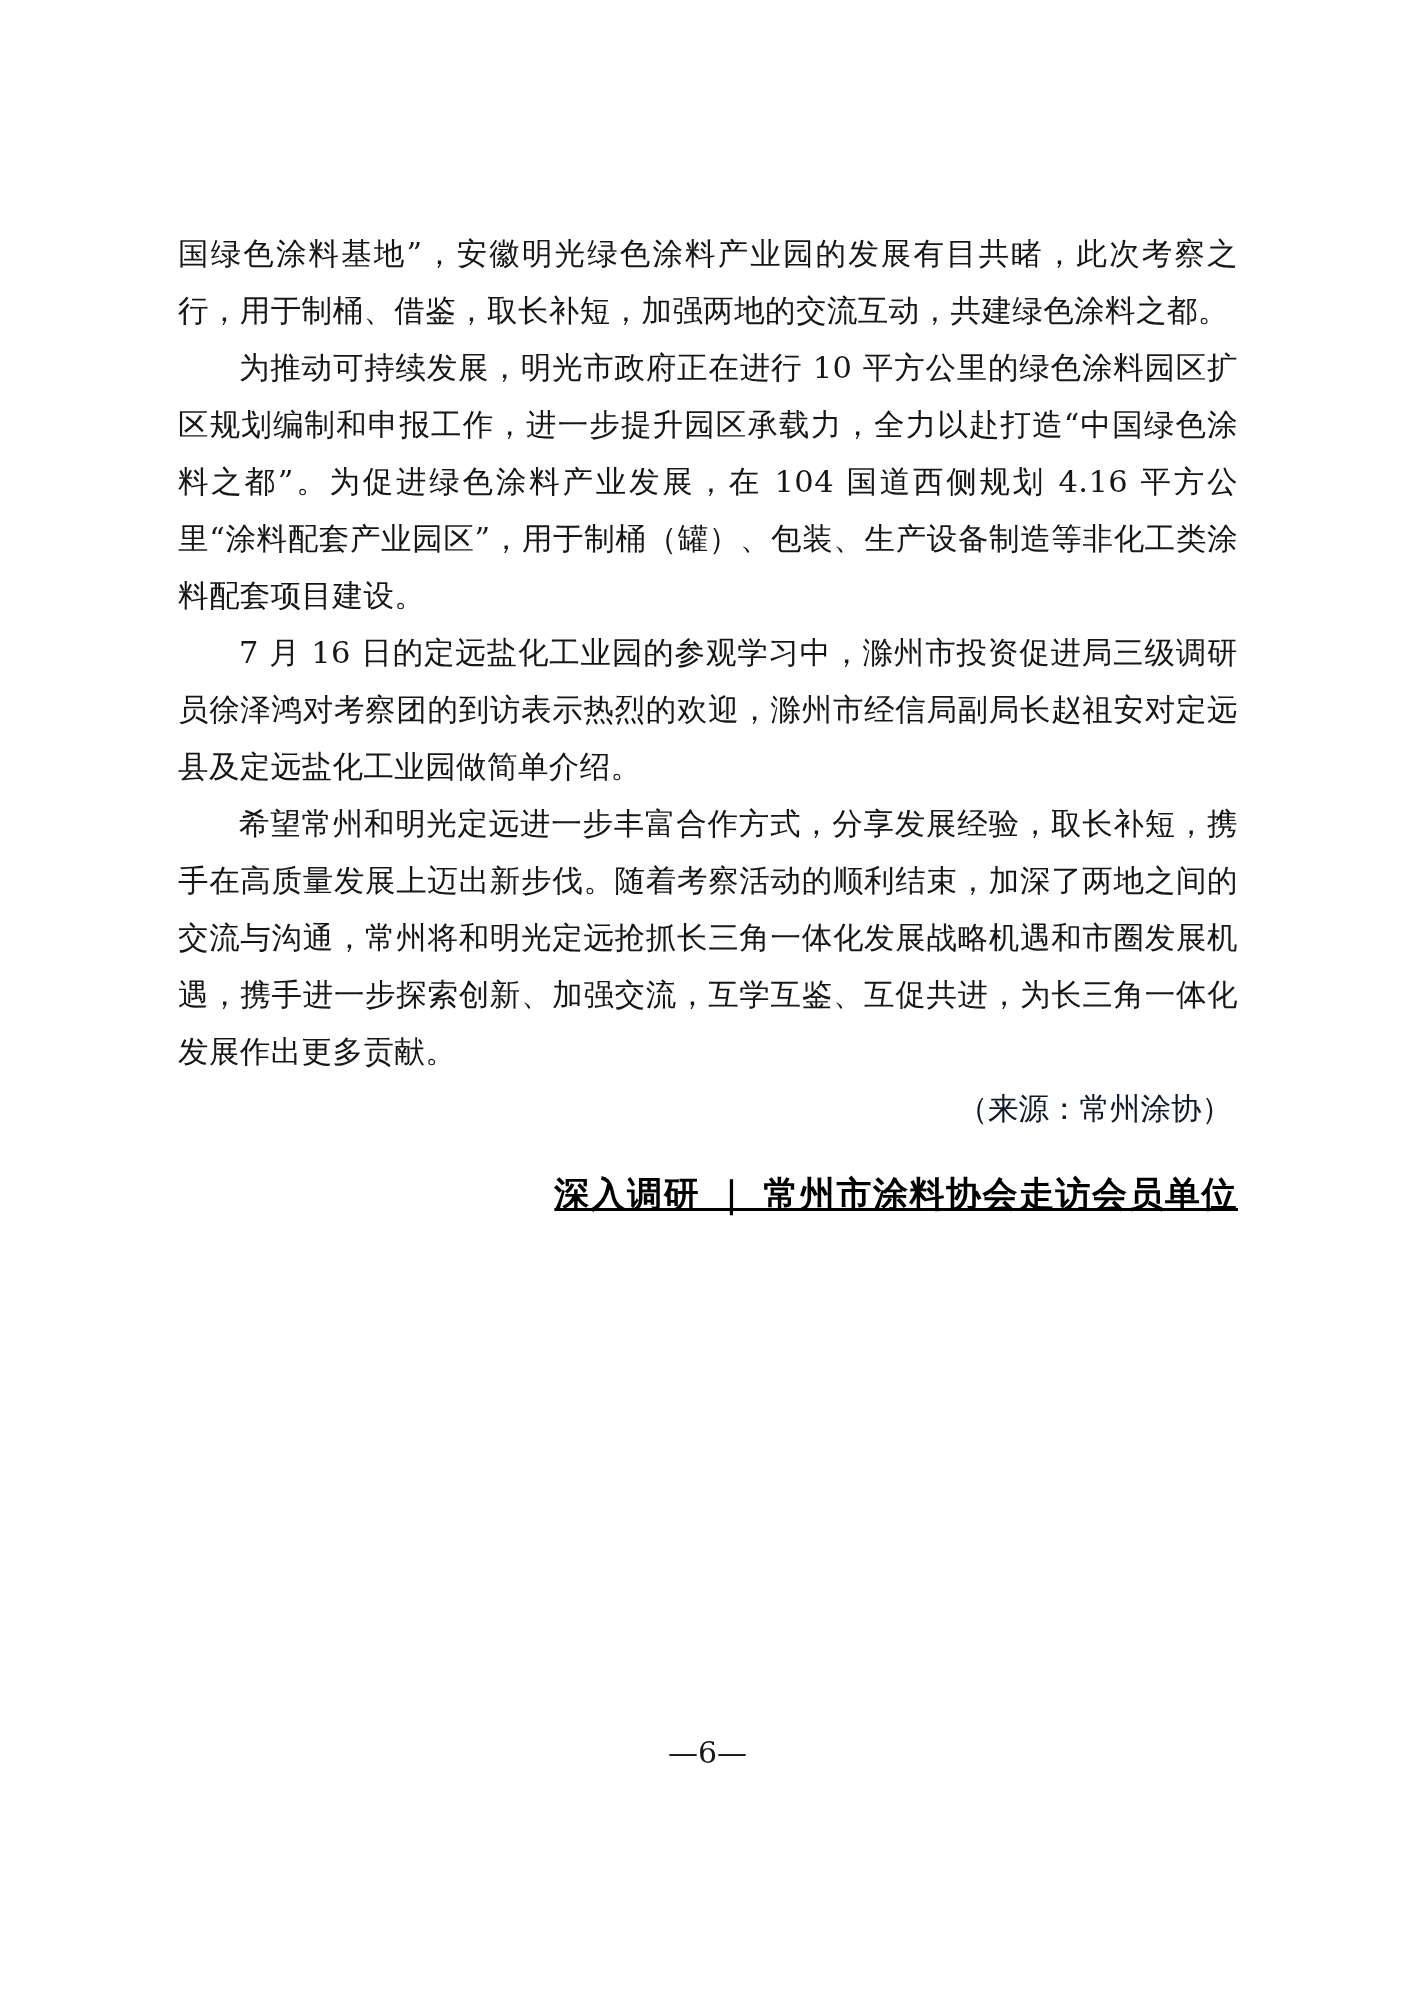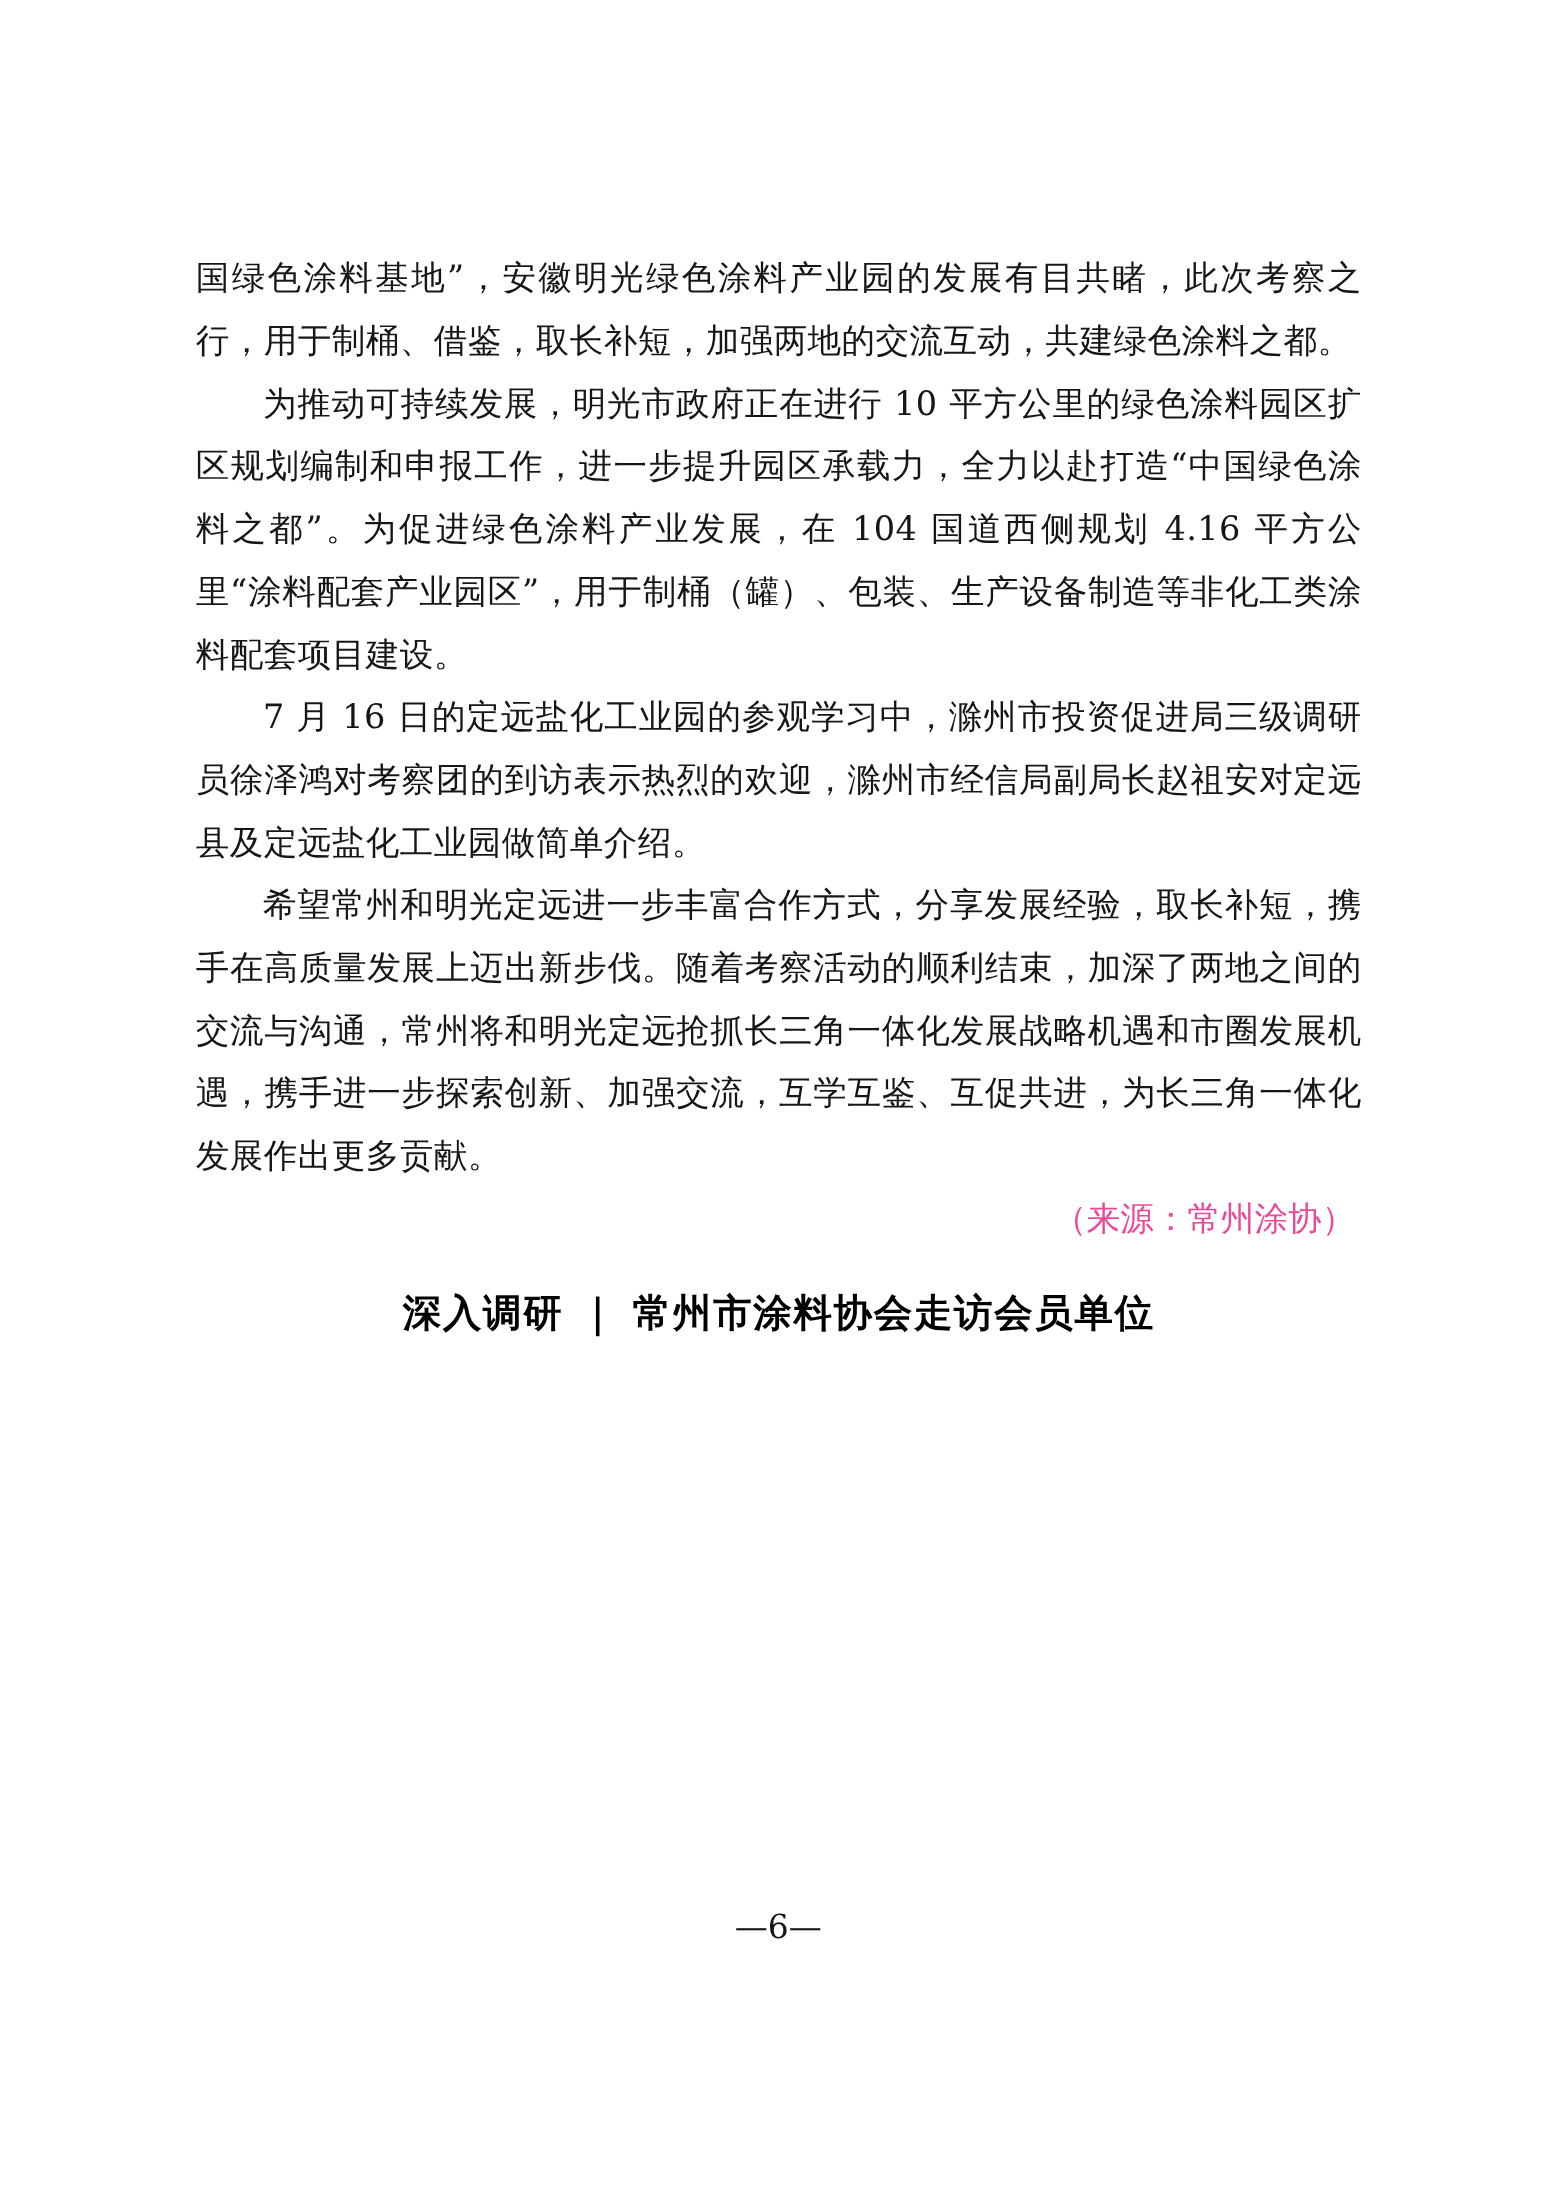--- a/index.html
+++ b/index.html
@@ -41,31 +41,32 @@
   }
   p.indent {
     text-indent: 61px;
   }
   .source-line {
     margin: 0;
     font-size: 30.5px;
     line-height: 57px;
     text-align: right;
     padding-right: 6px;
-    color: #ec4899;
+    color: #0f172a;
   }
   h2.section-title {
     margin: 28px 0 0 0;
     font-size: 35px;
     line-height: 58px;
-    text-align: center;
+    text-align: right;
     font-weight: bold;
     letter-spacing: 1.5px;
     font-family: "DejaVu Serif", "Liberation Serif", serif;
     color: #000000;
+    text-decoration: underline;
   }
   .gap-after-title {
     height: 34px;
   }
   .page-number {
     position: absolute;
     left: 0;
     top: 1735px;
     width: 1415px;
     text-align: center;

